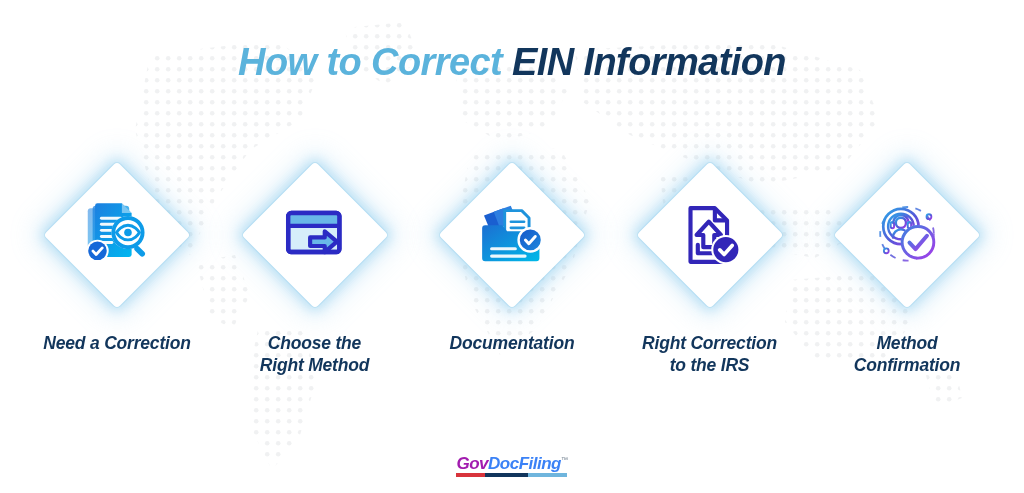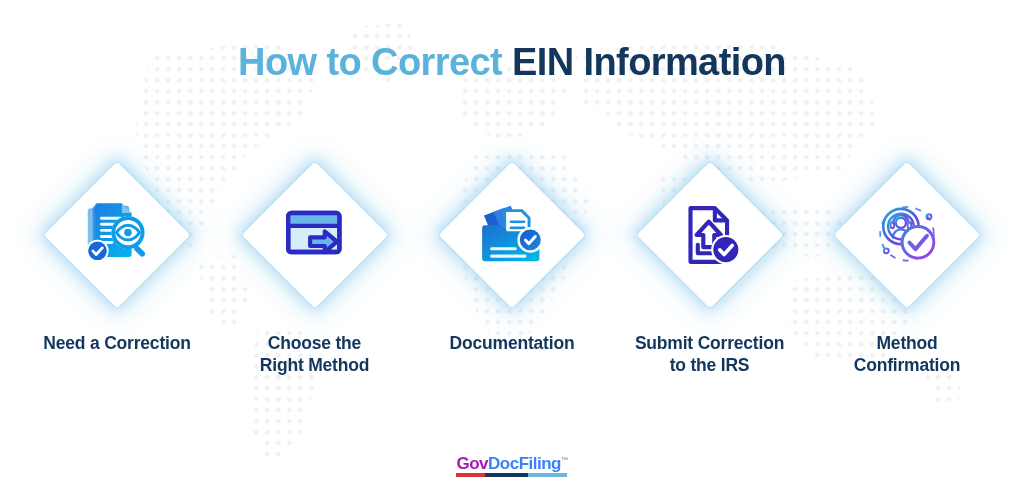--- a/index.html
+++ b/index.html
@@ -13,20 +13,21 @@
     font-family: "Liberation Sans", sans-serif;
     background: #ffffff;
   }
 
   #infographic {
     position: relative;
     width: 1024px;
     height: 493px;
     background: #ffffff;
     overflow: hidden;
+    font-style: italic;
   }
 
   
   .map-bg {
     position: absolute;
     inset: 0;
     pointer-events: none;
     opacity: 1;
   }
   .map-bg svg { display: block; width: 1024px; height: 493px; }
@@ -325,21 +326,21 @@
 
             <path d="M22 40v7h18" fill="none" stroke="#3226B8" stroke-width="3.4" stroke-linecap="round" stroke-linejoin="round"></path>
 
             <circle cx="45" cy="44" r="12" fill="#ffffff"></circle>
             <circle cx="45" cy="44" r="10.3" fill="#3226B8"></circle>
             <path d="M40 44.2l3.6 3.8 6.6-7.4" fill="none" stroke="#ffffff" stroke-width="3" stroke-linecap="round" stroke-linejoin="round"></path>
           </svg>
         </div>
       </div>
       <div class="step-label">
-        <span>Submit Correction</span>
+        <span>Right Correction</span>
         <span class="l2">to the IRS</span>
       </div>
     </div>
 
     <div class="step">
       <div class="diamond-holder">
         <div class="diamond"></div>
         <div class="icon-slot">
           <svg viewBox="0 0 64 64" xmlns="http://www.w3.org/2000/svg">
             <defs>

